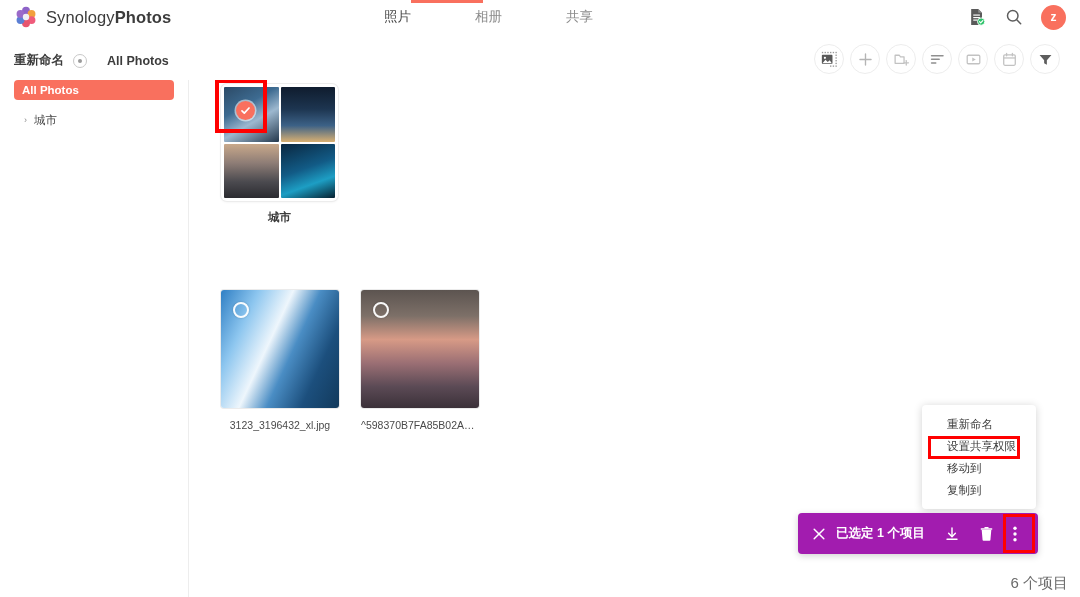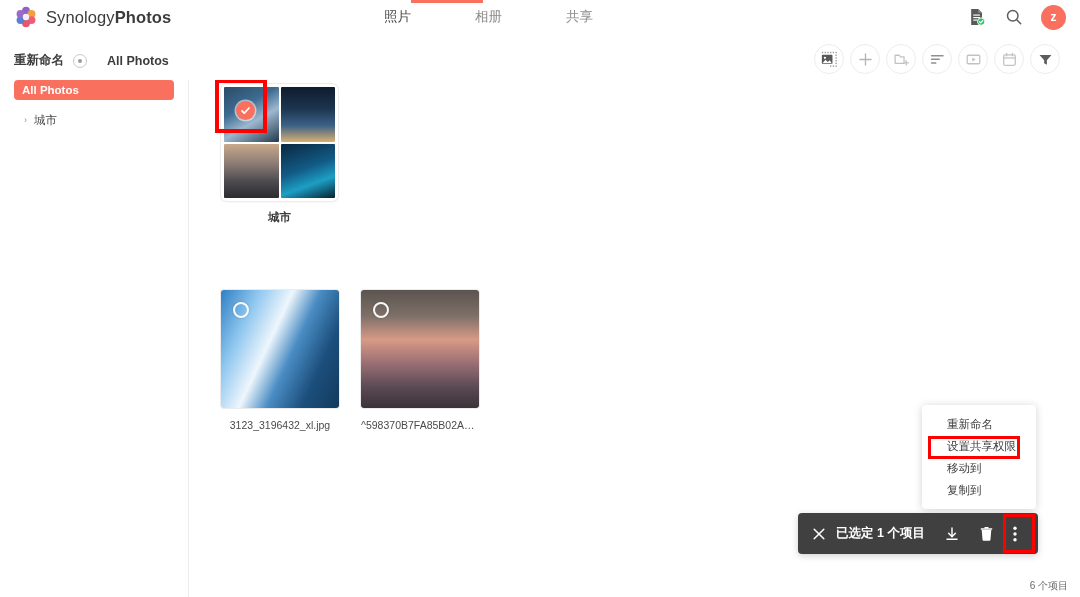--- a/index.html
+++ b/index.html
@@ -147,39 +147,39 @@
     font-size: 11.5px; color: #3c3c3c; cursor: pointer; position: relative;
   }
   #ann-menu {
     position: absolute; left: 928px; top: 436px; width: 92px; height: 23px;
     border: 3px solid #ff0000; pointer-events: none; z-index: 31;
   }
 
   
   #action-bar {
     position: absolute; left: 798px; top: 513px; width: 240px; height: 41px;
-    background: #404040; border-radius: 4px; display: flex; align-items: center;
+    background: #a21caf; border-radius: 4px; display: flex; align-items: center;
     padding: 0 14px; gap: 0; z-index: 32;
     box-shadow: 0 2px 7px rgba(0,0,0,.18);
   }
   #ab-close { cursor: pointer; display: flex; }
   #ab-label {
     color: #fff; font-size: 12.5px; font-weight: bold;
     margin-left: 10px; white-space: nowrap;
   }
   .ab-icon { margin-left: 19px; cursor: pointer; display: flex; }
   #ann-kebab {
     position: absolute; left: 1003px; top: 514px; width: 32px; height: 39px;
     border: 3px solid #ff0000; pointer-events: none; z-index: 33;
   }
 
   
   #status-bar {
     position: absolute; right: 12px; bottom: 4px;
-    font-size: 10px; color: #6a6a6a; white-space: nowrap;
+    font-size: 15px; color: #6a6a6a; white-space: nowrap;
   }
 </style>
 </head>
 <body>
 
 <div id="app">
 
   <div id="header">
     <div id="active-tab-bar"></div>
 

